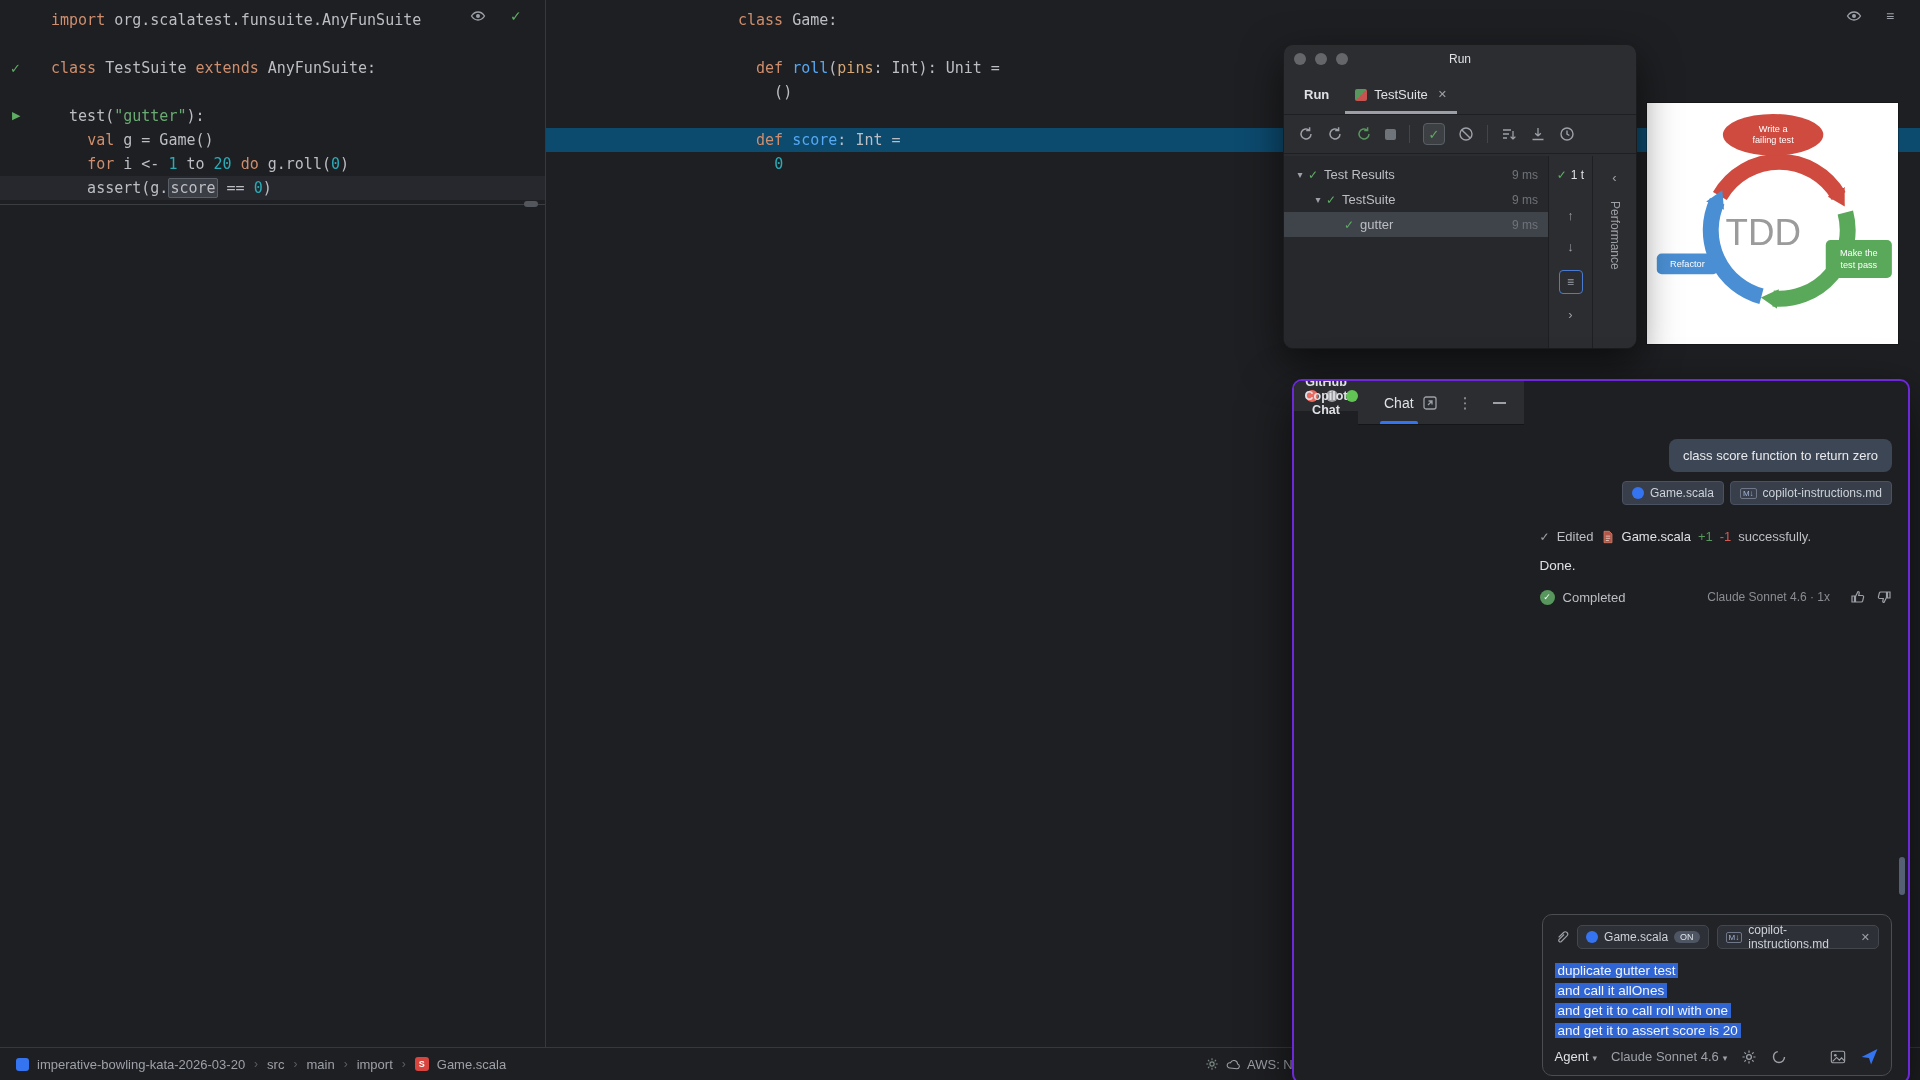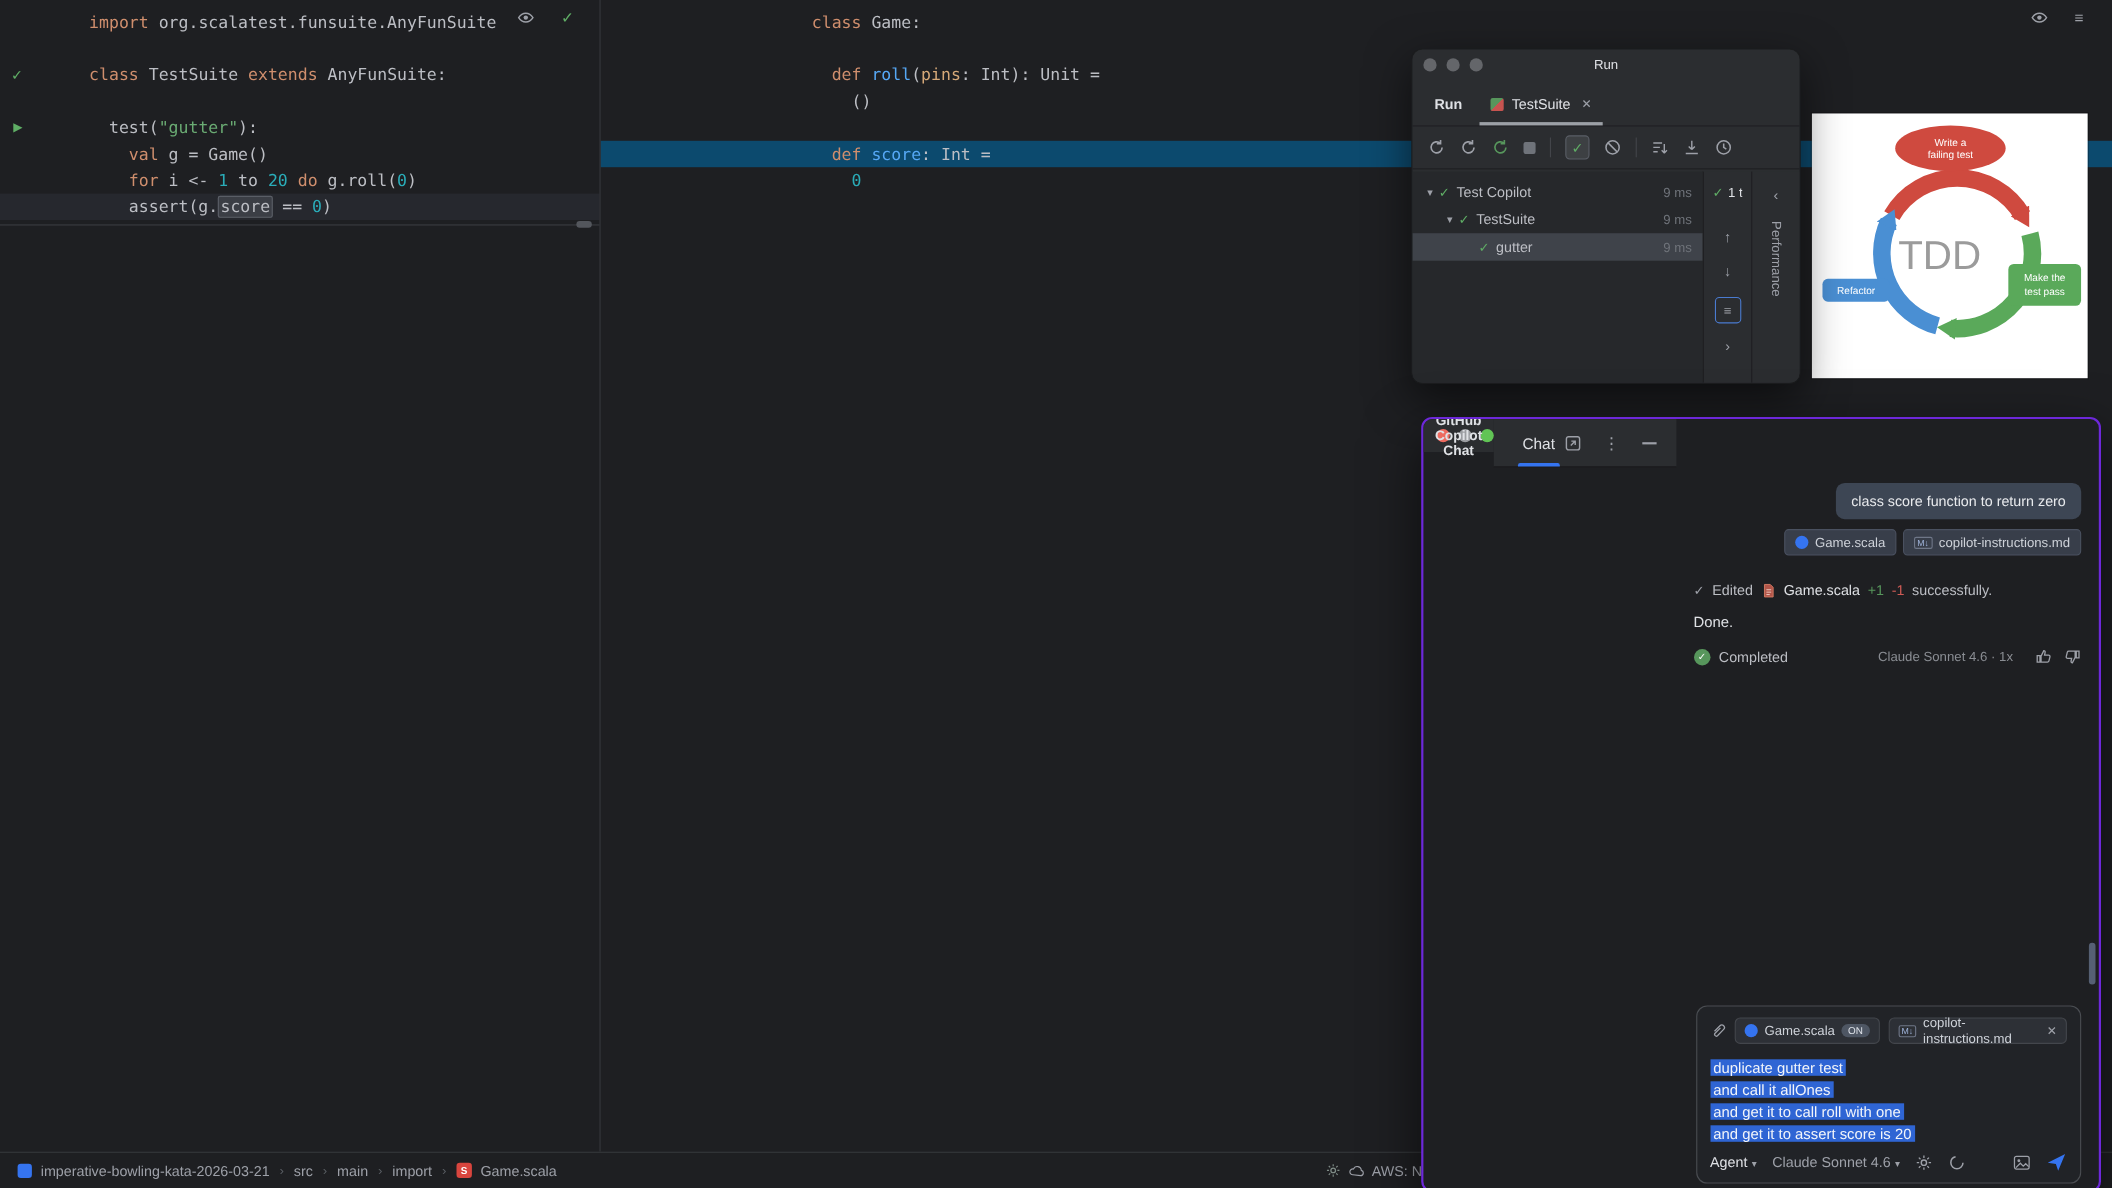--- a/index.html
+++ b/index.html
@@ -3,21 +3,21 @@
 <meta charset="utf-8">
 <style>
   *{box-sizing:border-box;margin:0;padding:0}
   html,body{width:1920px;height:1080px}
   body{position:relative;overflow:hidden;background:#1e1f22;color:#bcbec4;font-family:"Liberation Sans",sans-serif}
 
   
   .code{position:absolute;top:8px;font:15px/24px "DejaVu Sans Mono",monospace;white-space:pre;z-index:0}
   .code-line{height:24px}
   #left-code{left:0;width:545px}
-  #left-code .code-line{padding-left:81px}
+  #left-code .code-line{padding-left:51px}
   #left-code .code-line.hl{background:#26282e}
   #right-code{left:546px;width:1374px}
   #right-code .code-line{padding-left:192px}
   #right-code .code-line.hl{background:#0c4a6e}
   .tk-pl{color:#bcbec4}.tk-kw{color:#cf8e6d}.tk-str{color:#6aab73}
   .tk-num{color:#2aacb8}.tk-fn{color:#56a8f5}.tk-par{color:#d5a878}
   .tk-box{border:1px solid #5a5e66;background:#3b3e45;border-radius:2px;padding:0 1px}
   .pane-divider{position:absolute;left:545px;top:0;width:1px;height:1047px;background:#36383c;z-index:1}
   .gutter-ic{position:absolute;z-index:1;font-size:13px;color:#5fad65;cursor:pointer}
   #g-check{left:10px;top:61px}
@@ -264,21 +264,21 @@
       </svg>
     <svg class="ic16">
         <use href="#i-clock"></use>
       </svg>
   </div>
   <div class="rw-body">
     <div class="rw-tree">
       <div class="t-row" style="padding-left:8px">
         <span class="chev">▾</span>
         <span class="ok">✓</span>
-        <span>Test Copilot</span>
+        <span>Test Results</span>
         <span class="t-time">9 ms</span>
       </div>
       <div class="t-row" style="padding-left:26px">
         <span class="chev">▾</span>
         <span class="ok">✓</span>
         <span>TestSuite</span>
         <span class="t-time">9 ms</span>
       </div>
       <div class="t-row sel" style="padding-left:44px">
         <span class="chev"></span>
@@ -432,21 +432,21 @@
             <use href="#i-plane"></use>
           </svg>
       </div>
     </div>
   </div>
 </div>
 
 <div class="statusbar">
   <div class="sb-left">
     <span class="proj-ic"></span>
-    <span>imperative-bowling-kata-2026-03-21</span>
+    <span>imperative-bowling-kata-2026-03-20</span>
     <span class="sb-sep">›</span>
     <span>src</span>
     <span class="sb-sep">›</span>
     <span>main</span>
     <span class="sb-sep">›</span>
     <span>import</span>
     <span class="sb-sep">›</span>
     <span class="scala-ic">S</span>
     <span>Game.scala</span>
   </div>

